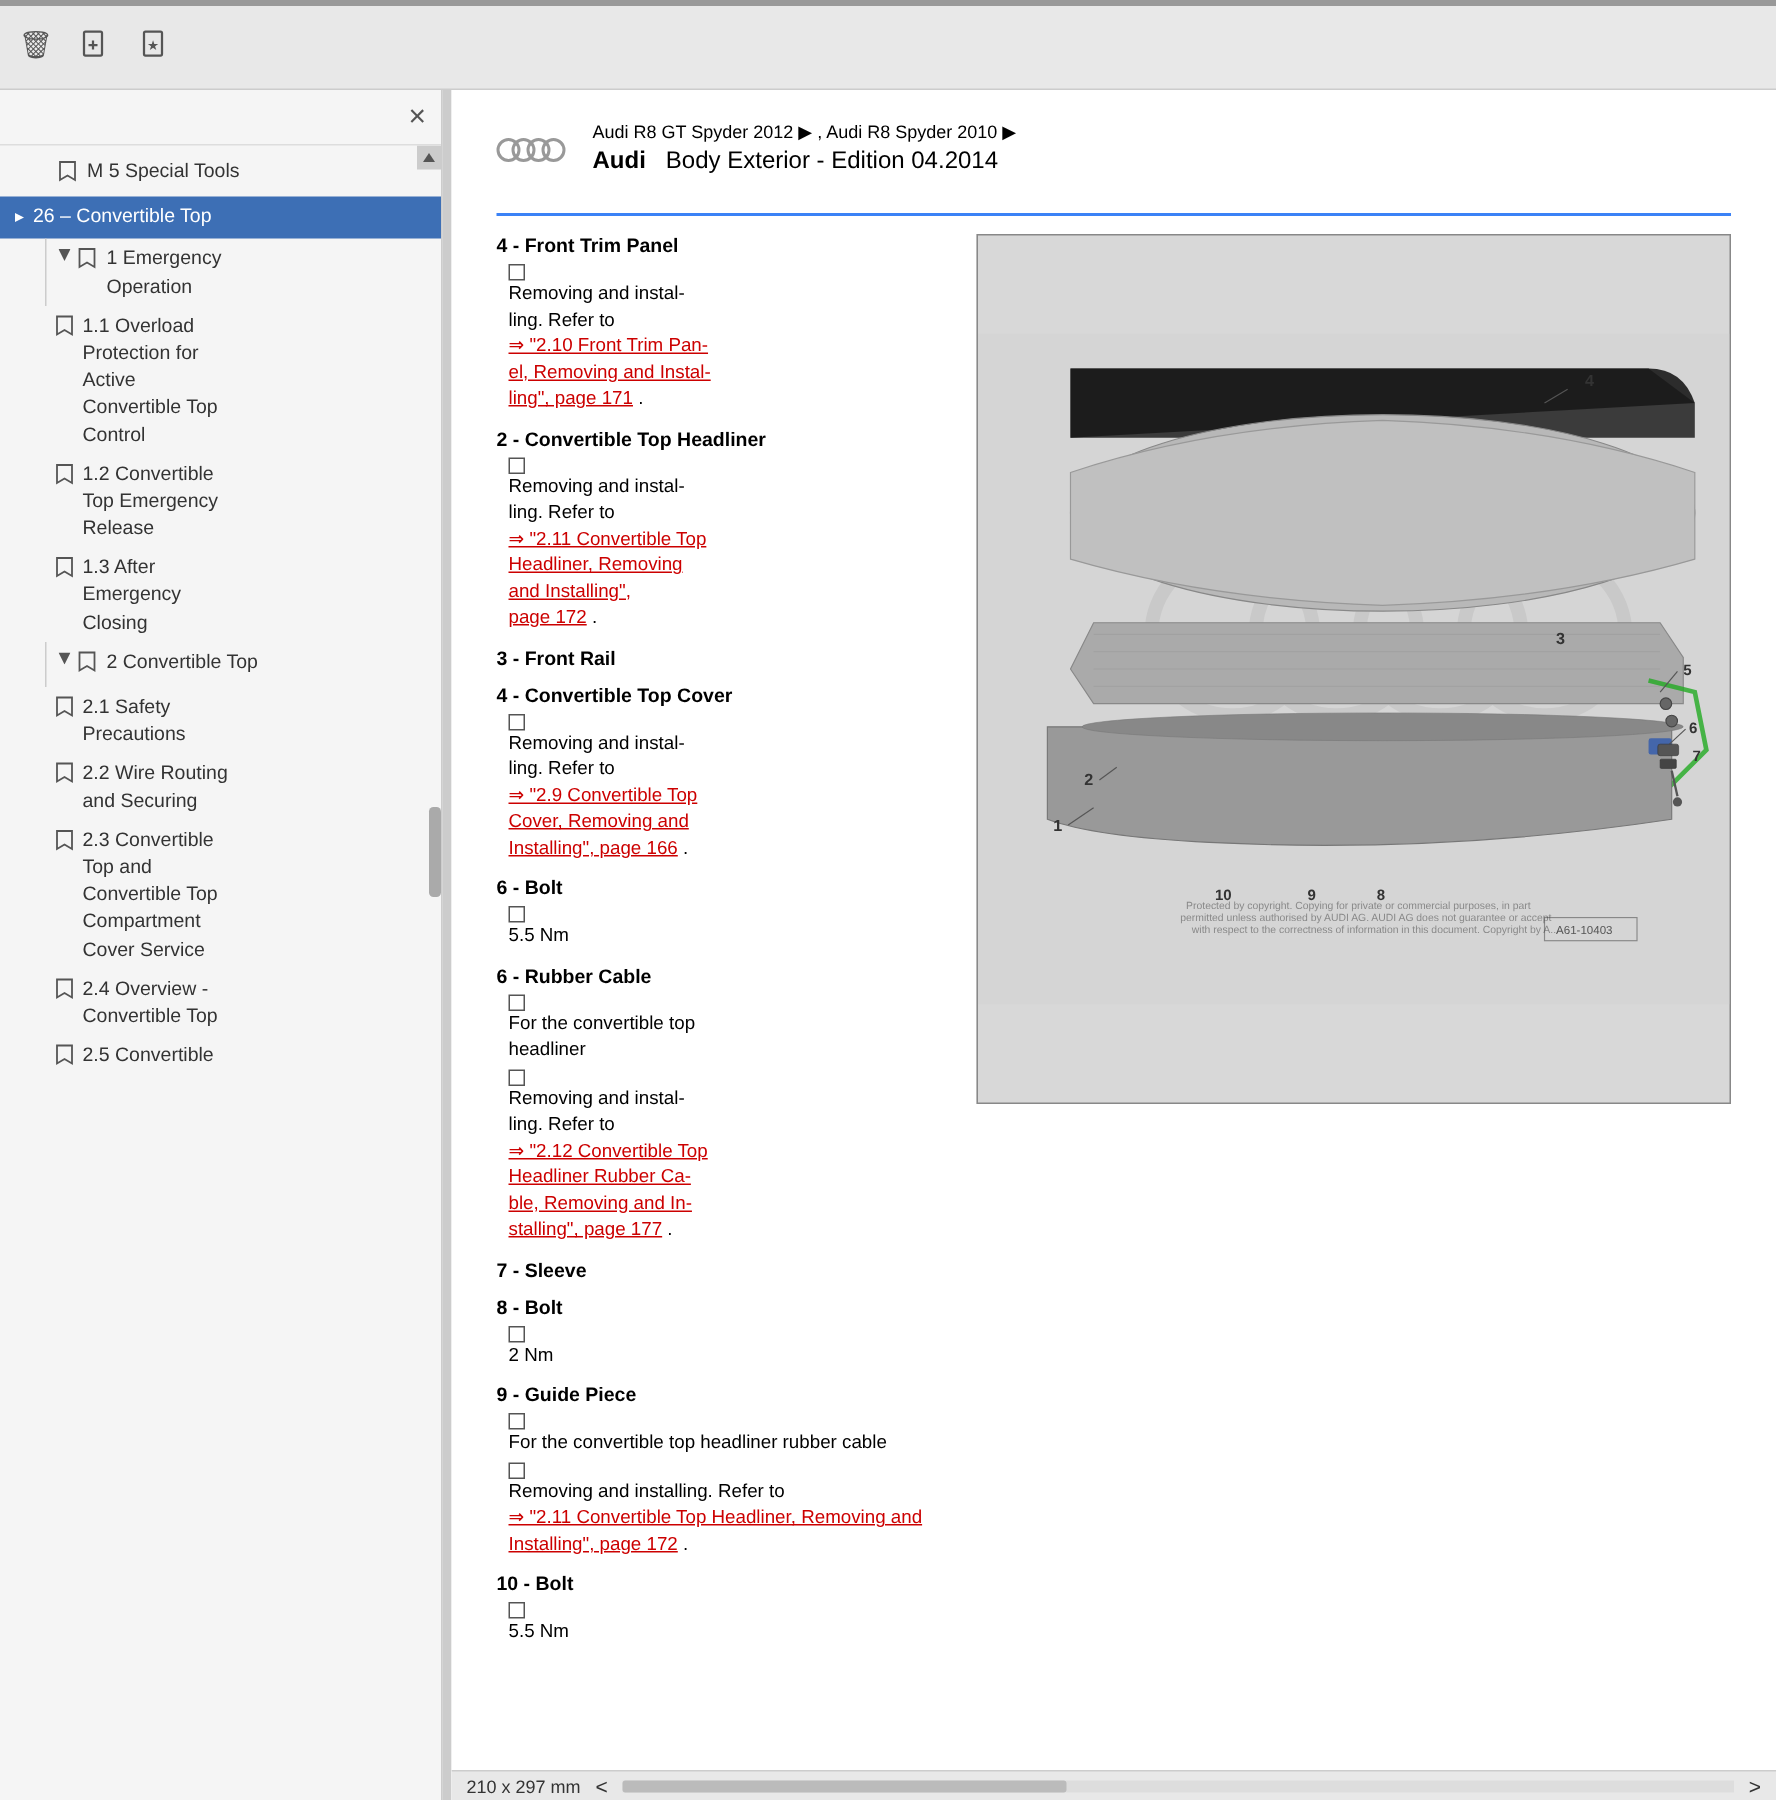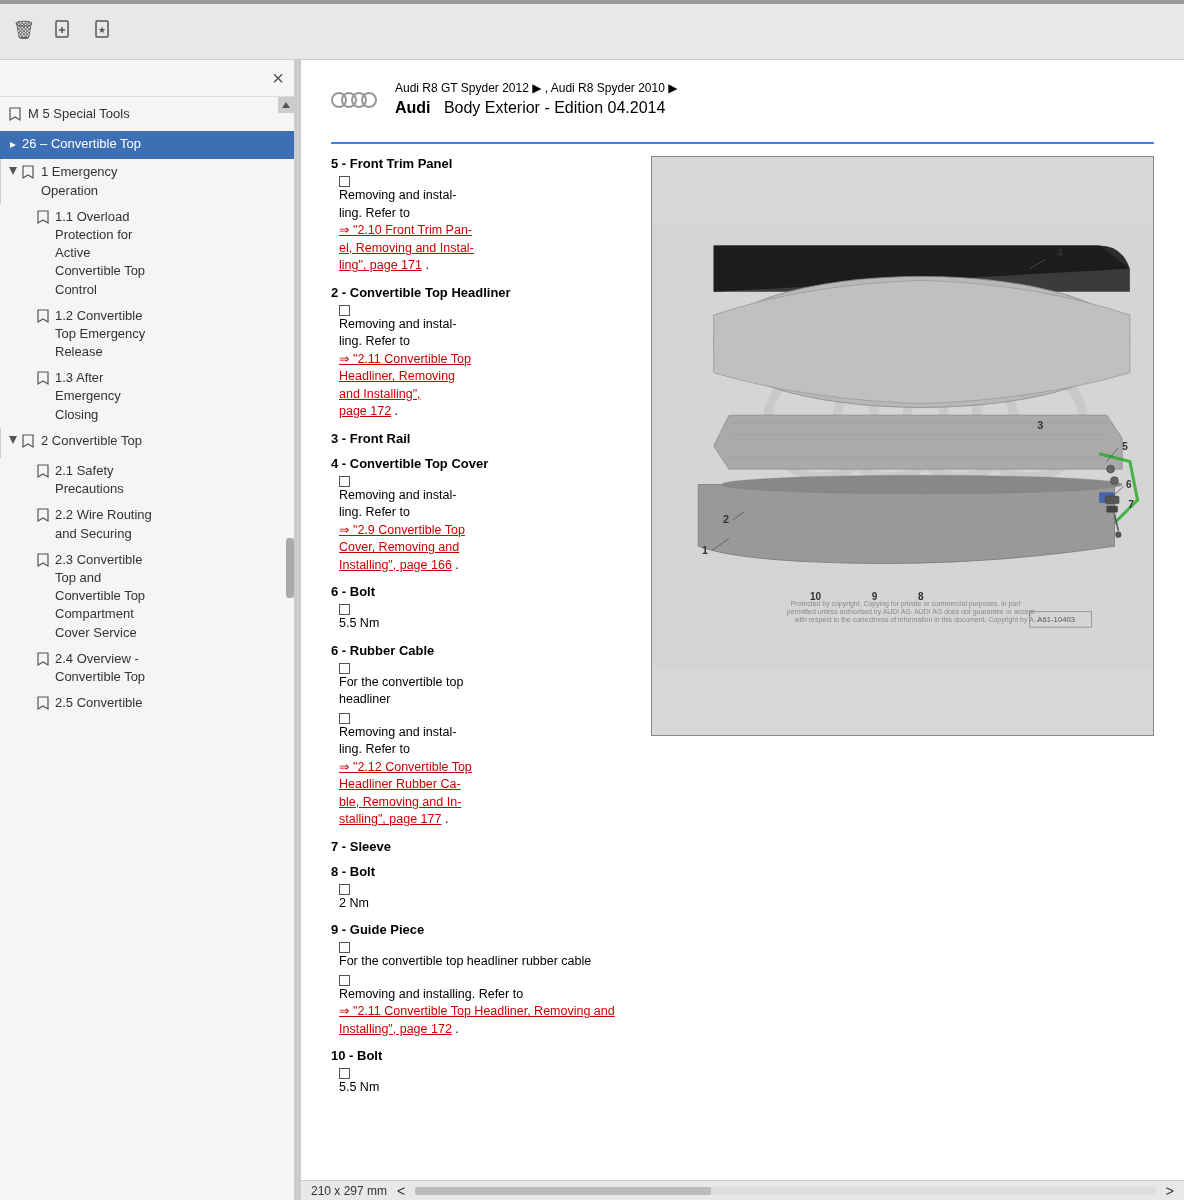--- a/index.html
+++ b/index.html
@@ -70,21 +70,21 @@
     }
     .nav-item.selected {
       background: #3d6fb5;
       color: white;
     }
     .nav-item .icon {
       margin-right: 6px;
       flex-shrink: 0;
       margin-top: 1px;
     }
-    .nav-indent-1 { padding-left: 8px; }
+    .nav-indent-1 { padding-left: 8px; margin-left: 30px; }
     .nav-indent-2 { padding-left: 36px; }
 
     .collapse-arrow {
       margin-right: 4px;
       font-size: 10px;
       flex-shrink: 0;
       margin-top: 2px;
     }
 
     
@@ -384,21 +384,21 @@
           <div class="doc-header-title">Audi R8 GT Spyder 2012 ▶ , Audi R8 Spyder 2010 ▶</div>
           <div style="font-weight:bold; font-size:16px;">Audi &nbsp; <span style="font-weight:normal;">Body Exterior - Edition 04.2014</span></div>
         </div>
       </div>
 
       <div class="content-body">
 
         <div class="parts-list">
 
           <div class="part-entry">
-            <div class="part-title">5 - Front Trim Panel</div>
+            <div class="part-title">4 - Front Trim Panel</div>
             <div class="part-sub">
               <span class="checkbox"></span>
               <span class="part-sub-text">Removing and instal-<br>ling. Refer to<br>
                 <span class="link-red">⇒ "2.10 Front Trim Pan-<br>el, Removing and Instal-<br>ling", page 171</span> .
               </span>
             </div>
           </div>
 
           <div class="part-entry">
             <div class="part-title">2 - Convertible Top Headliner</div>

